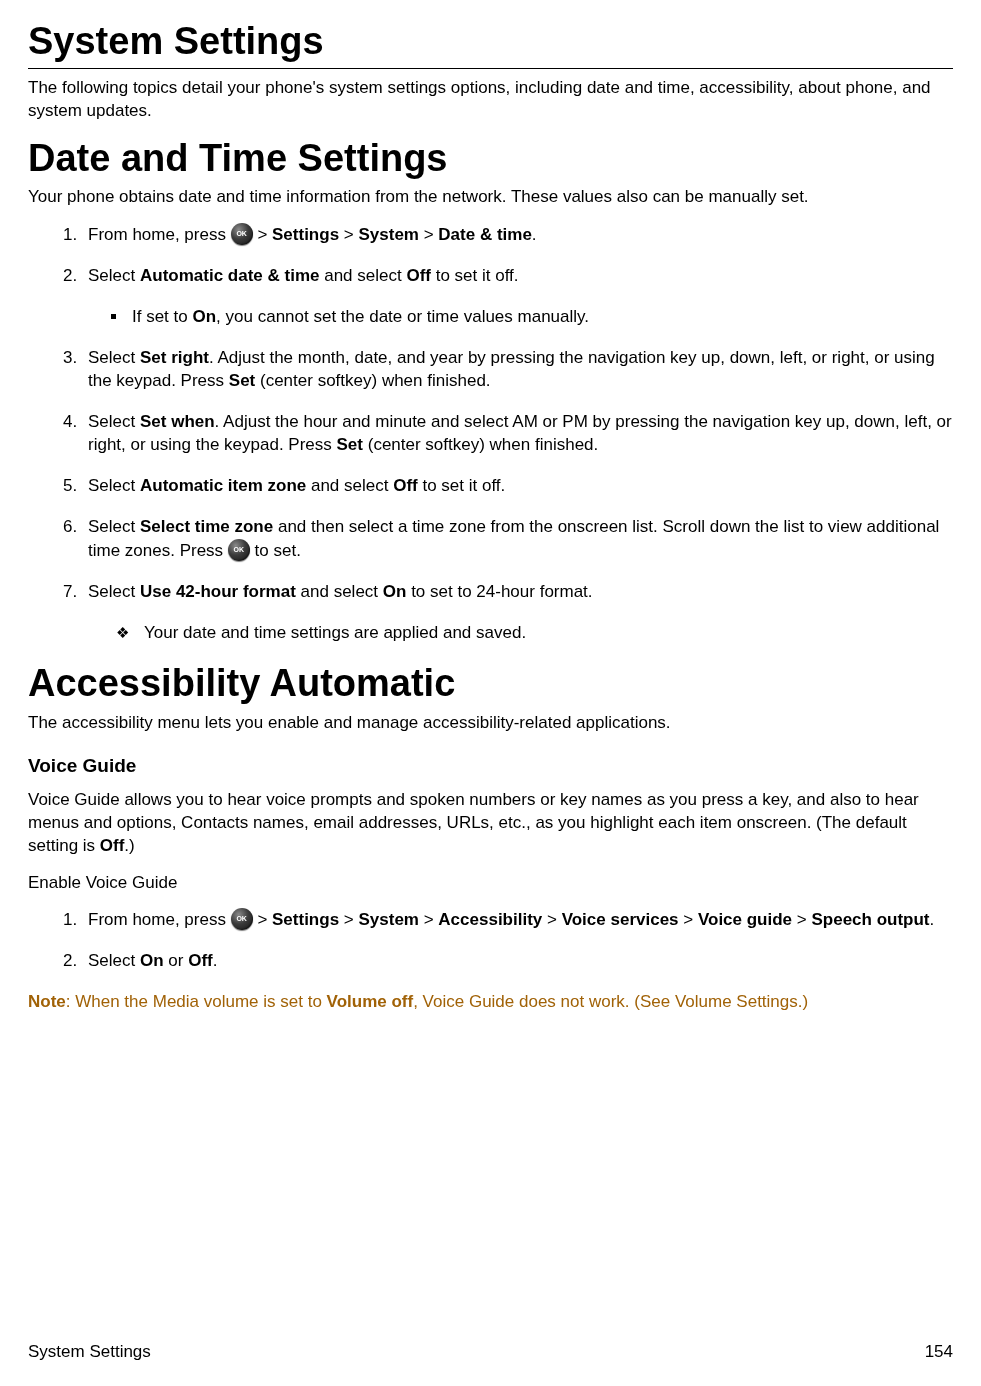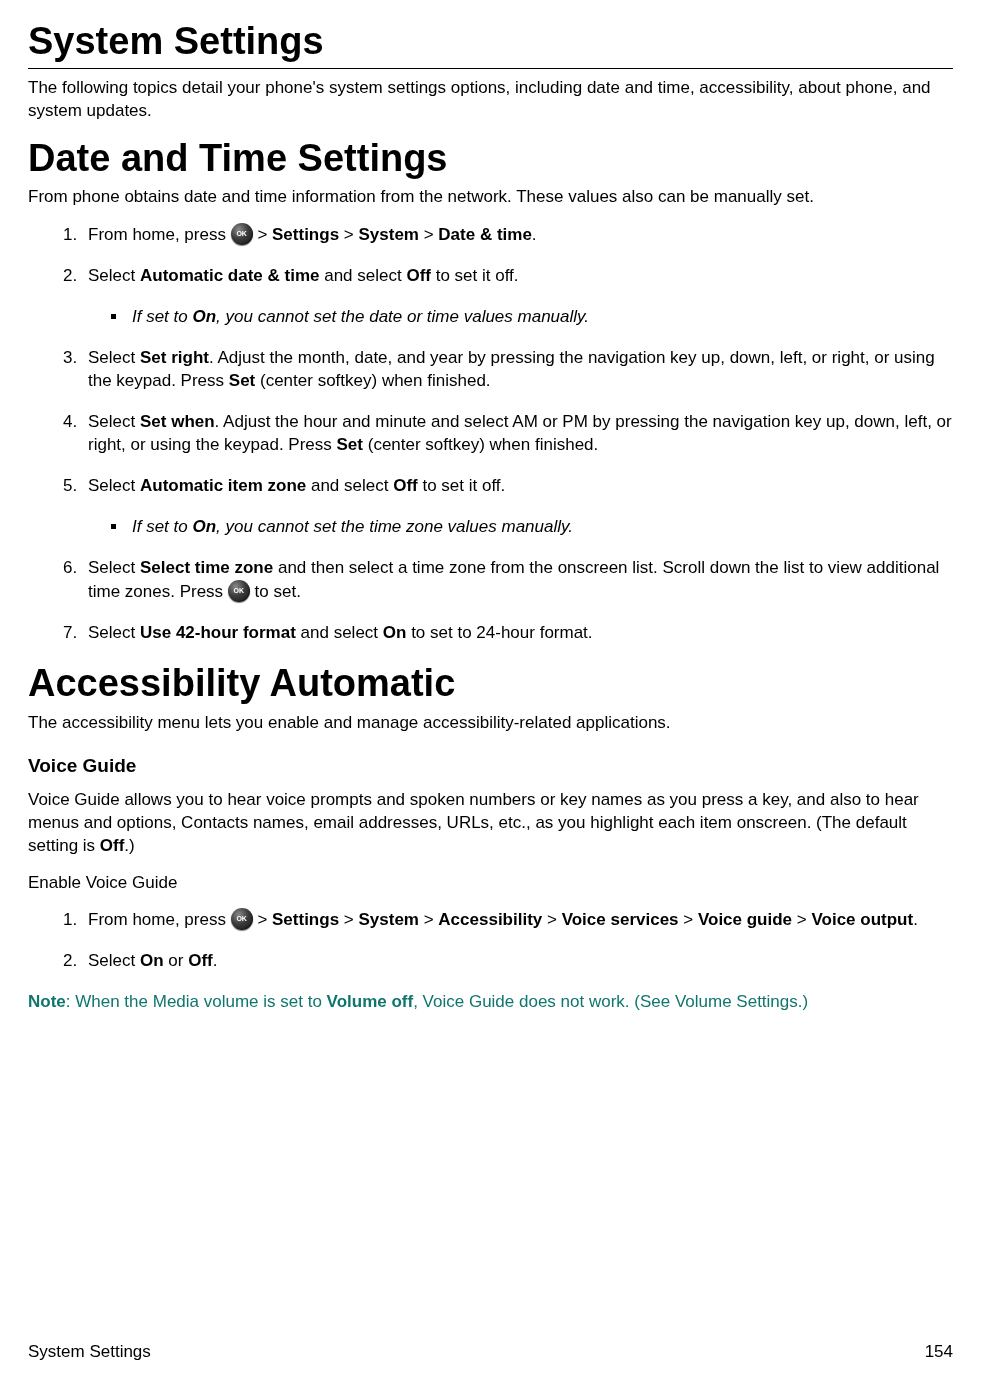--- a/index.html
+++ b/index.html
@@ -42,21 +42,20 @@
       margin: 0 0 18px 0;
     }
     ul.square {
       list-style: square;
       margin: 18px 0 0 0;
       padding-left: 40px;
     }
     ul.square > li {
       padding-left: 4px;
       margin-bottom: 0;
-      font-style: italic;
     }
     ul.diamond {
       list-style: none;
       margin: 18px 0 0 0;
       padding-left: 32px;
     }
     ul.diamond > li::before {
       content: "❖";
       font-size: 15px;
       display: inline-block;
@@ -79,83 +78,83 @@
       font-family: Arial, sans-serif;
       box-shadow: inset -1px -1px 1px rgba(0,0,0,0.4), 0 1px 1px rgba(0,0,0,0.5);
     }
     .ok-icon::after {
       content: "OK";
       position: absolute;
       left: 0; right: 0; top: 0; bottom: 0;
       line-height: 22px;
     }
     b { font-weight: bold; }
-    .blue { color: #0f766e; }
+    .blue { color: #a16207; }
     .footer {
       position: absolute;
       bottom: 22px;
       left: 28px;
       right: 28px;
       display: flex;
       justify-content: space-between;
       font-size: 17px;
     }
   </style>
 </head>
 <body>
 
 <h1 class="first">System Settings</h1>
 <p>The following topics detail your phone's system settings options, including date and time, accessibility, about phone, and system updates.</p>
 
 <h1>Date and Time Settings</h1>
-<p>From phone obtains date and time information from the network. These values also can be manually set.</p>
+<p>Your phone obtains date and time information from the network. These values also can be manually set.</p>
 
 <ol>
   <li>
     <span>From home, press </span><span class="ok-icon"></span><span> &gt; </span><b>Settings</b><span> &gt; </span><b>System</b><span> &gt; </span><b>Date &amp; time</b><span>.</span>
   </li>
   <li>
     <span>Select </span><b>Automatic date &amp; time</b><span> and select </span><b>Off</b><span> to set it off.</span>
     <ul class="square">
       <li><span>If set to </span><b>On</b><span>, you cannot set the date or time values manually.</span></li>
     </ul>
   </li>
   <li>
     <span>Select </span><b>Set right</b><span>. Adjust the month, date, and year by pressing the navigation key up, down, left, or right, or using the keypad. Press </span><b>Set</b><span> (center softkey) when finished.</span>
   </li>
   <li>
     <span>Select </span><b>Set when</b><span>. Adjust the hour and minute and select AM or PM by pressing the navigation key up, down, left, or right, or using the keypad. Press </span><b>Set</b><span> (center softkey) when finished.</span>
   </li>
   <li>
     <span>Select </span><b>Automatic item zone</b><span> and select </span><b>Off</b><span> to set it off.</span>
-    <ul class="square">
-      <li><span>If set to </span><b>On</b><span>, you cannot set the time zone values manually.</span></li>
-    </ul>
   </li>
   <li>
     <span>Select </span><b>Select time zone</b><span> and then select a time zone from the onscreen list. Scroll down the list to view additional time zones. Press </span><span class="ok-icon"></span><span> to set.</span>
   </li>
   <li>
     <span>Select </span><b>Use 42-hour format</b><span> and select </span><b>On</b><span> to set to 24-hour format.</span>
+    <ul class="diamond">
+      <li><span>Your date and time settings are applied and saved.</span></li>
+    </ul>
   </li>
 </ol>
 
 <h1>Accessibility Automatic</h1>
 <p>The accessibility menu lets you enable and manage accessibility-related applications.</p>
 
 <h2>Voice Guide</h2>
 <p>
   <span>Voice Guide allows you to hear voice prompts and spoken numbers or key names as you press a key, and also to hear menus and options, Contacts names, email addresses, URLs, etc., as you highlight each item onscreen. (The default setting is </span><b>Off</b><span>.)</span>
 </p>
 
 <p>Enable Voice Guide</p>
 
 <ol>
   <li>
-    <span>From home, press </span><span class="ok-icon"></span><span> &gt; </span><b>Settings</b><span> &gt; </span><b>System</b><span> &gt; </span><b>Accessibility</b><span> &gt; </span><b>Voice services</b><span> &gt; </span><b>Voice guide</b><span> &gt; </span><b>Voice output</b><span>.</span>
+    <span>From home, press </span><span class="ok-icon"></span><span> &gt; </span><b>Settings</b><span> &gt; </span><b>System</b><span> &gt; </span><b>Accessibility</b><span> &gt; </span><b>Voice services</b><span> &gt; </span><b>Voice guide</b><span> &gt; </span><b>Speech output</b><span>.</span>
   </li>
   <li>
     <span>Select </span><b>On</b><span> or </span><b>Off</b><span>.</span>
   </li>
 </ol>
 
 <p class="blue">
   <b>Note</b><span>: When the Media volume is set to </span><b>Volume off</b><span>, Voice Guide does not work. (See </span><span>Volume Settings</span><span>.)</span>
 </p>
 

